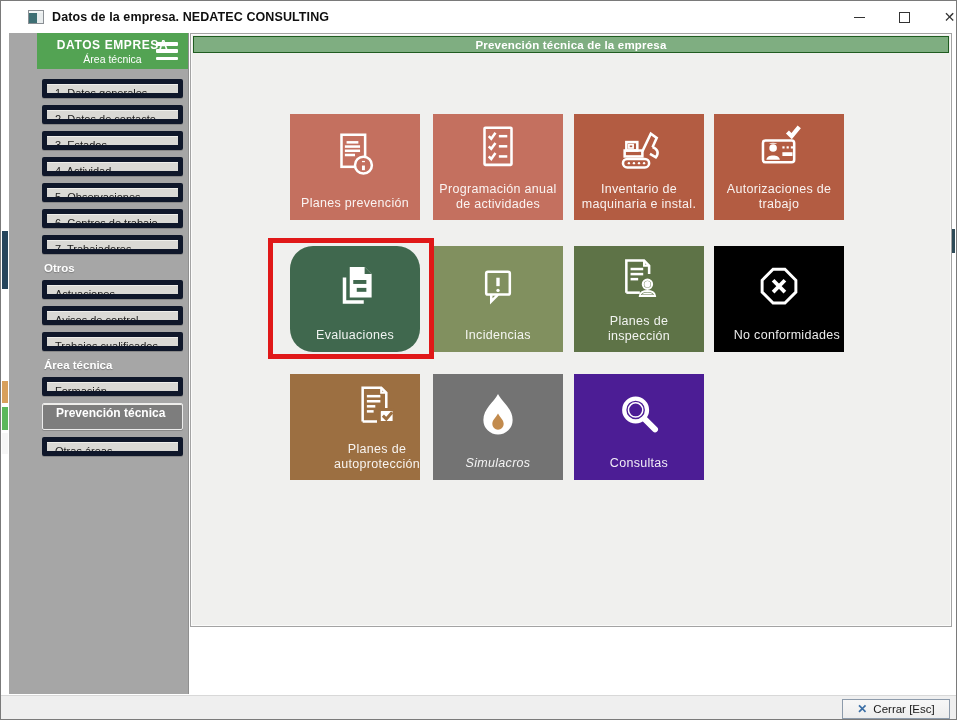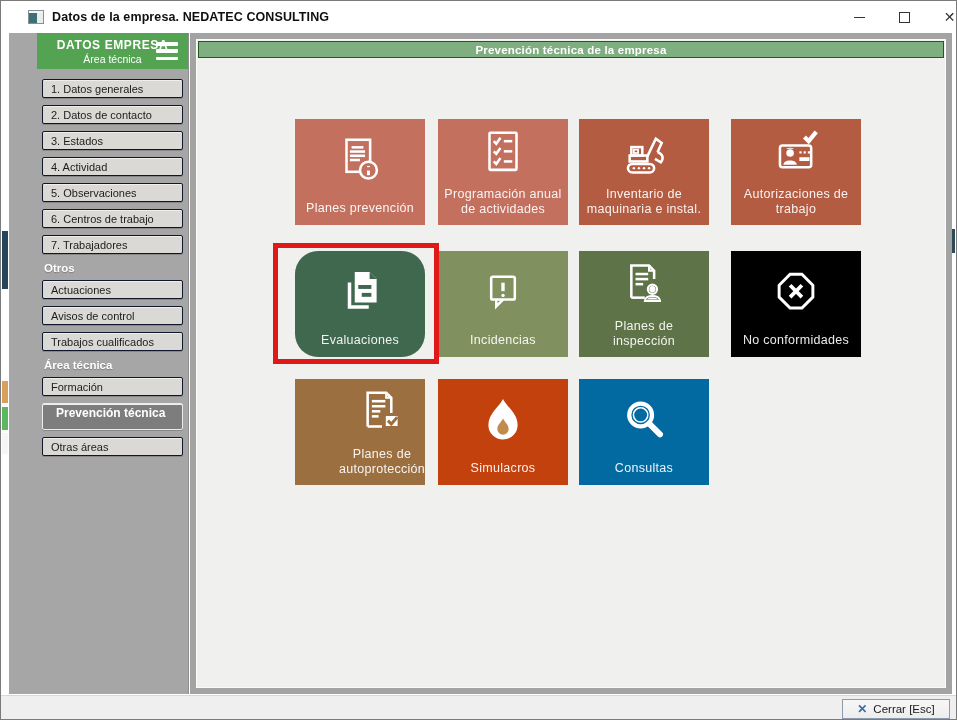--- a/index.html
+++ b/index.html
@@ -22,55 +22,55 @@
   
   .sidebar { position: absolute; left: 8px; top: 32px; width: 179px; height: 661px; background: #a6a6a6; box-shadow: 1px 0 0 #8f8f8f; padding-left: 28px; }
   .sb-header { height: 36px; display: flex; align-items: center; justify-content: center; position: relative; color: #fff; }
   .sb-title { font-size: 12px; font-weight: 700; letter-spacing: .6px; text-align: center; }
   .sb-subtitle { font-size: 10.5px; text-align: center; margin-top: 1px; }
   .hamburger { position: absolute; right: 10px; top: 9px; width: 22px; height: 18px; display: flex; flex-direction: column; justify-content: space-between; cursor: pointer; }
   .hamburger span { display: block; height: 3.5px; background: #fff; border-radius: 1px; }
   .sb-items { padding-top: 10px; }
   .sb-item {
     margin: 0 5px 7px 5px; height: 19px; line-height: 18px;
-    background: #dad9d5; border: 1px solid #0f172a; border-radius: 2px;
+    background: #dad9d5; border: 5px solid #0f172a; border-radius: 2px;
     font-size: 11px; color: #1c1c1c; padding-left: 8px;
     box-shadow: 0 1px 0 rgba(0,0,0,.18), inset 0 1px 0 #efeeea; cursor: pointer;
     white-space: nowrap; overflow: hidden;
   }
   .sb-section { margin: 8px 5px 6px 7px; font-size: 11.5px; font-weight: 700; color: #ffffff; text-shadow: 0 1px 1px rgba(0,0,0,.25); }
   .sb-item.selected {
     background: #7d7d7d; border: 1px solid #ececec; color: #ffffff; font-weight: 700;
     height: 27px; line-height: 19px; padding-left: 13px; font-size: 12px;
   }
   
   .edge-mark { position: absolute; width: 6px; left: 1px; }
   .edge-mark-right { position: absolute; width: 4px; }
   
   .main-panel {
-    position: absolute; left: 189px; top: 32px; width: 762px; height: 661px;
-    background: #f0f0ee; border: 6px solid #a3a3a3; box-shadow: inset 0 0 0 1px #fbfbfa;
+    position: absolute; left: 189px; top: 32px; width: 762px; height: 594px;
+    background: #f0f0ee; border: 1px solid #a3a3a3; box-shadow: inset 0 0 0 1px #fbfbfa;
   }
   .main-header {
     margin: 2px; height: 17px; border: 1px solid #1f5c20;
     color: #ffffff; font-size: 11.5px; font-weight: 700;
     display: flex; align-items: center; justify-content: center; letter-spacing: .2px;
   }
   
   .tile {
     position: absolute; width: 130px; height: 106px; cursor: pointer;
     display: flex; flex-direction: column; align-items: center;
   }
   .tile-icon { flex: 1; display: flex; align-items: center; justify-content: center; width: 100%; }
   .tile-icon svg { display: block; }
   .tile-label {
     color: rgba(255,255,255,.92); font-size: 12.5px; letter-spacing: .3px;
     text-align: center; line-height: 1.15; padding: 0 4px 9px 4px; min-height: 24px;
   }
-  .c1 { left: 99px; }  .c2 { left: 242px; }  .c3 { left: 383px; }  .c4 { left: 535px; }
+  .c1 { left: 99px; }  .c2 { left: 242px; }  .c3 { left: 383px; }  .c4 { left: 523px; align-items: flex-end; }
   .r1 { top: 80px; }   .r2 { top: 212px; }   .r3 { top: 340px; }
   .highlight-box {
     position: absolute; left: 77px; top: 204px; width: 166px; height: 121px;
     border: 5px solid #e01818; pointer-events: none; z-index: 5;
   }
   
   .footer { position: absolute; left: 0; top: 694px; width: 100%; height: 25px; background: #efefef; border-top: 1px solid #d8d8d8; }
   .close-btn {
     position: absolute; right: 6px; top: 3px; width: 108px; height: 20px;
     background: linear-gradient(#f7f7f7, #ededed); border: 1px solid #8d9bab;
@@ -272,31 +272,31 @@
         <line x1="20" y1="30" x2="30" y2="30"></line>
           <line x1="20" y1="36" x2="28" y2="36"></line>
         <line x1="15" y1="48" x2="32" y2="48"></line>
         <rect x="35" y="34" width="17" height="15" rx="2" fill="#fff" stroke="currentColor" stroke-width="3"></rect>
         <path d="M39 41 l4 4 7 -8" stroke="currentColor" stroke-width="3.5"></path>
       </svg>
     </div>
     <div class="tile-label">Planes de autoprotección</div>
   </div>
 
-  <div class="tile c2 r3" style="background-color: #c2410c; color: rgb(194, 139, 78);">
+  <div class="tile c2 r3" style="background-color: #737373; color: rgb(194, 139, 78); font-style: italic;">
     <div class="tile-icon">
       <svg width="52" height="54" viewBox="0 0 64 64" fill="none">
         <path d="M32 6 C27 16 14 24 14 38 a18 18 0 0 0 36 0 C50 24 37 16 32 6 Z" fill="#fff"></path>
         <path d="M32 30 c-3 5.5 -7 8 -7 13 a7 7 0 0 0 14 0 c0 -5 -4 -7.5 -7 -13 z" fill="currentColor"></path>
       </svg>
     </div>
     <div class="tile-label">Simulacros</div>
   </div>
 
-  <div class="tile c3 r3" style="background-color: #0369a1; color: rgb(142, 142, 142);">
+  <div class="tile c3 r3" style="background-color: #4c1d95; color: rgb(142, 142, 142);">
     <div class="tile-icon">
       <svg width="54" height="54" viewBox="0 0 64 64" fill="none" stroke="#fff">
         <circle cx="28" cy="26" r="13.5" stroke-width="5"></circle>
         <circle cx="28" cy="26" r="8.5" stroke-width="1.8"></circle>
         <line x1="38.5" y1="36.5" x2="51" y2="49" stroke-width="7" stroke-linecap="round"></line>
       </svg>
     </div>
     <div class="tile-label">Consultas</div>
   </div>
 </div>

